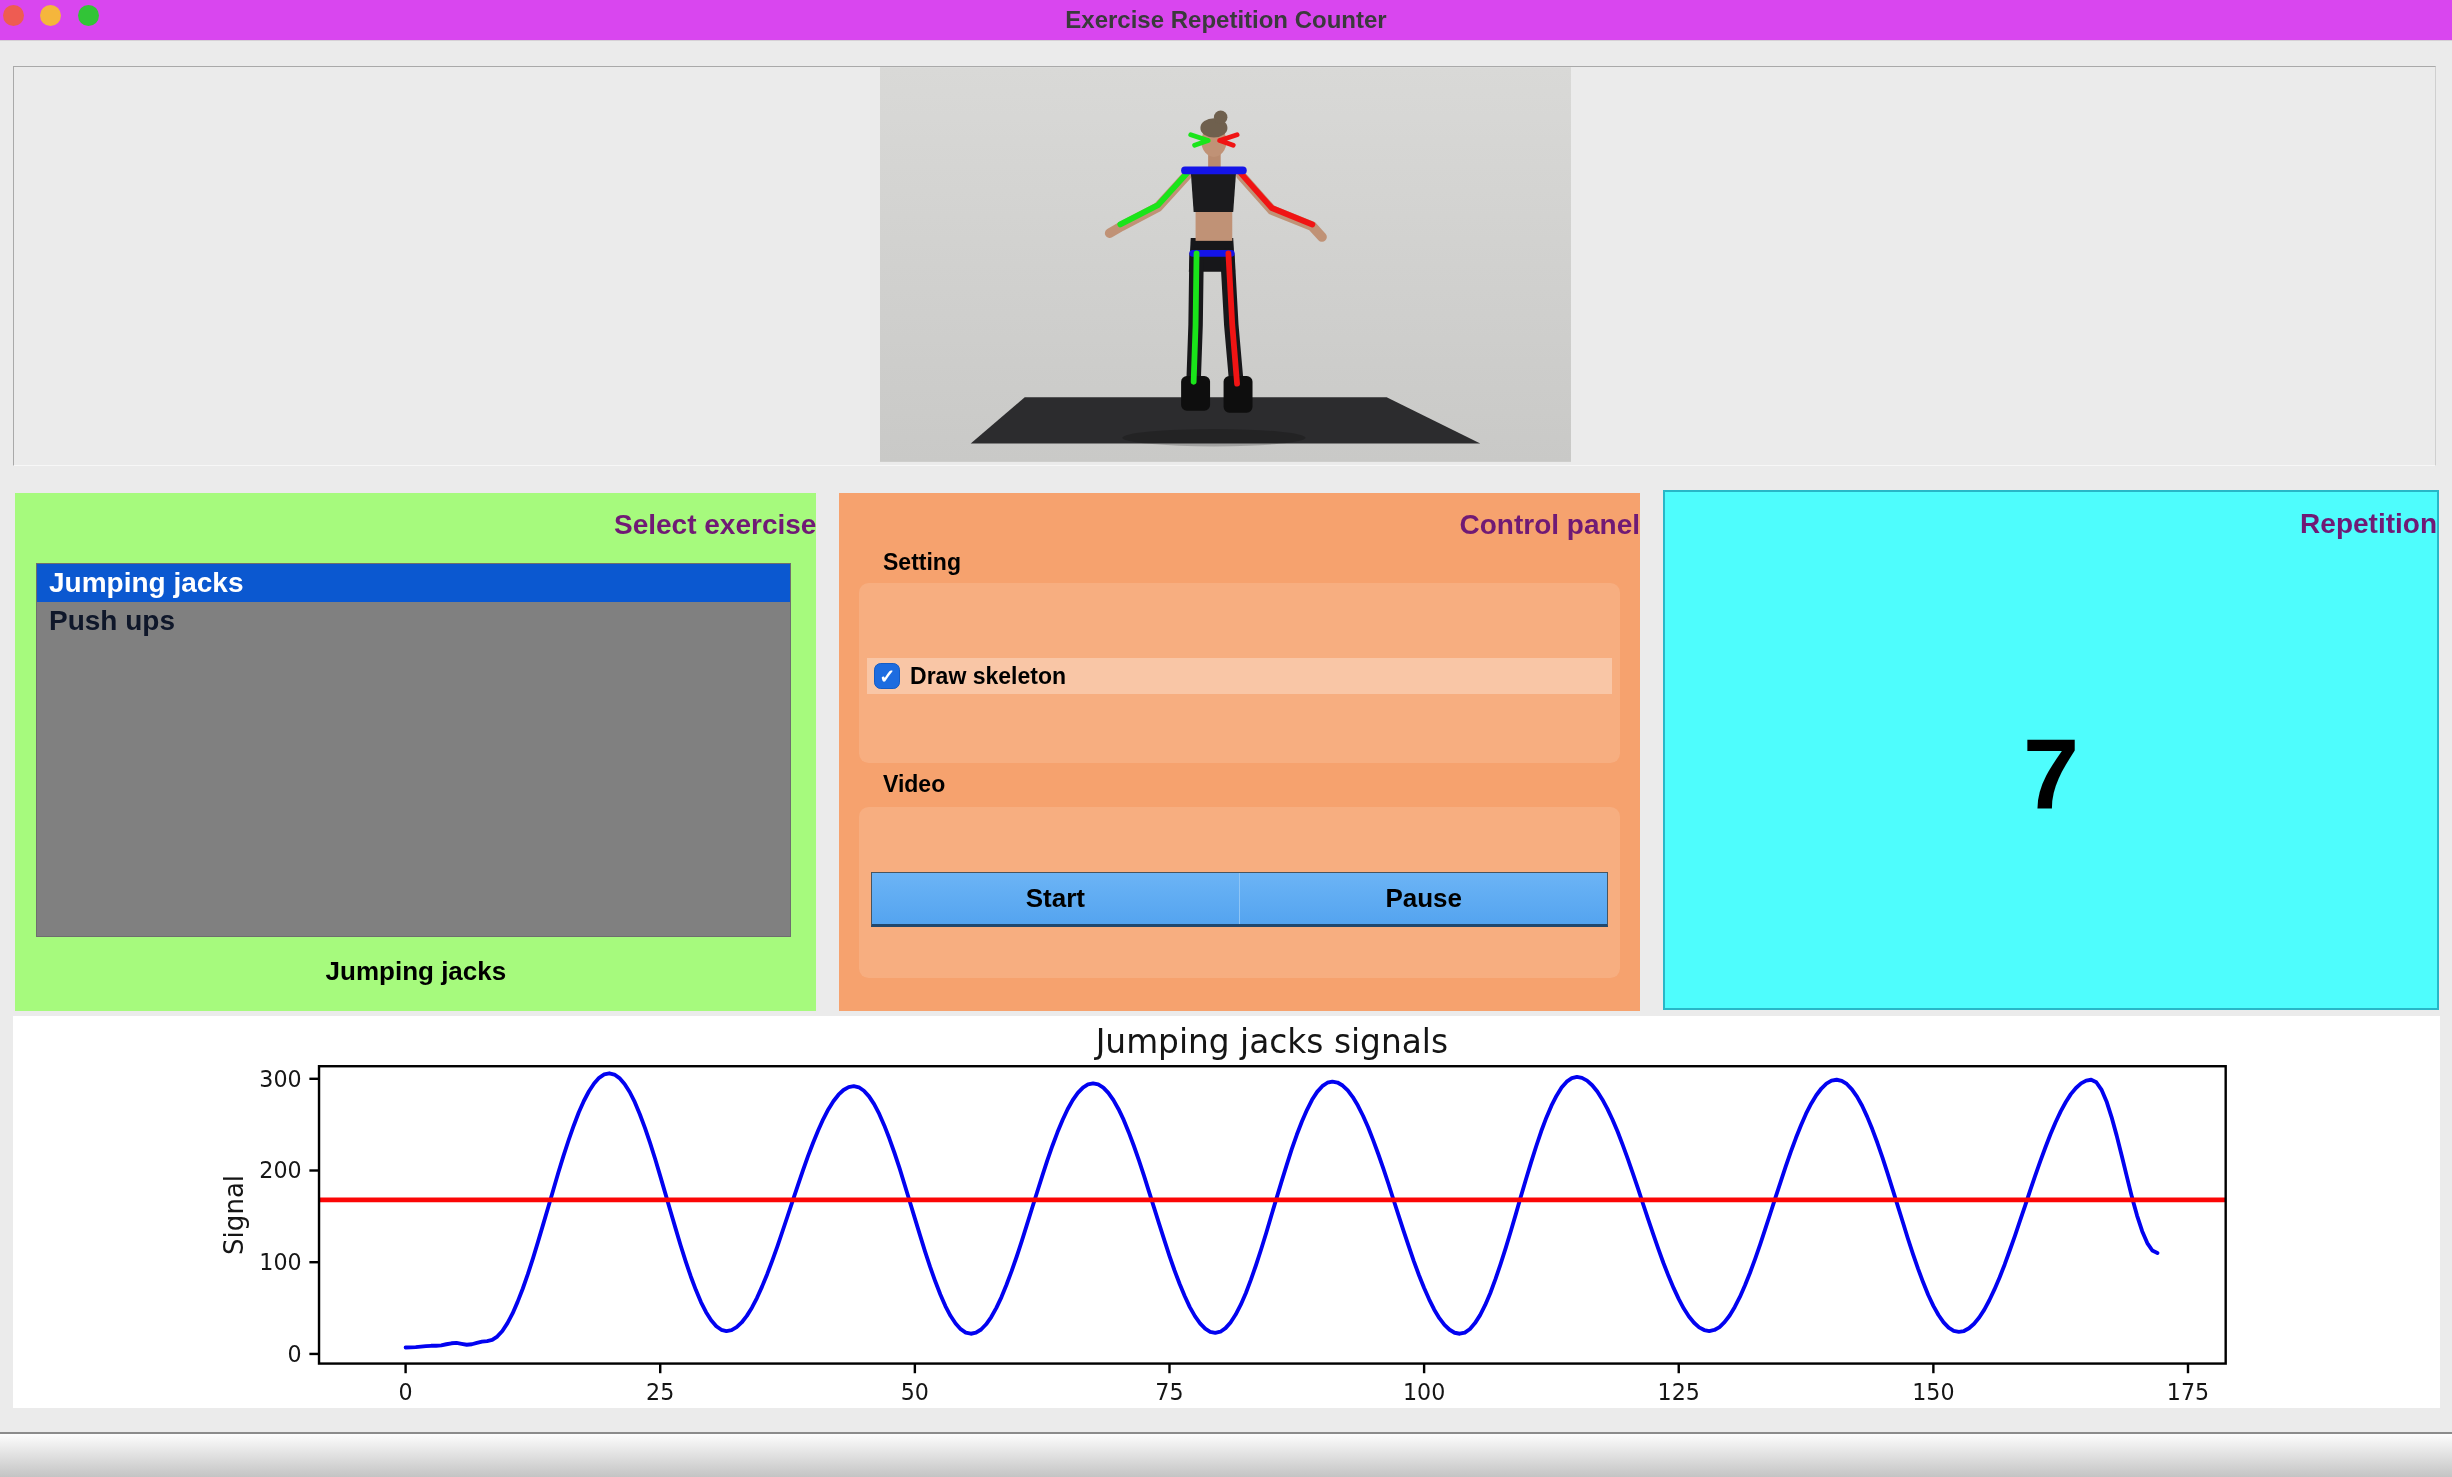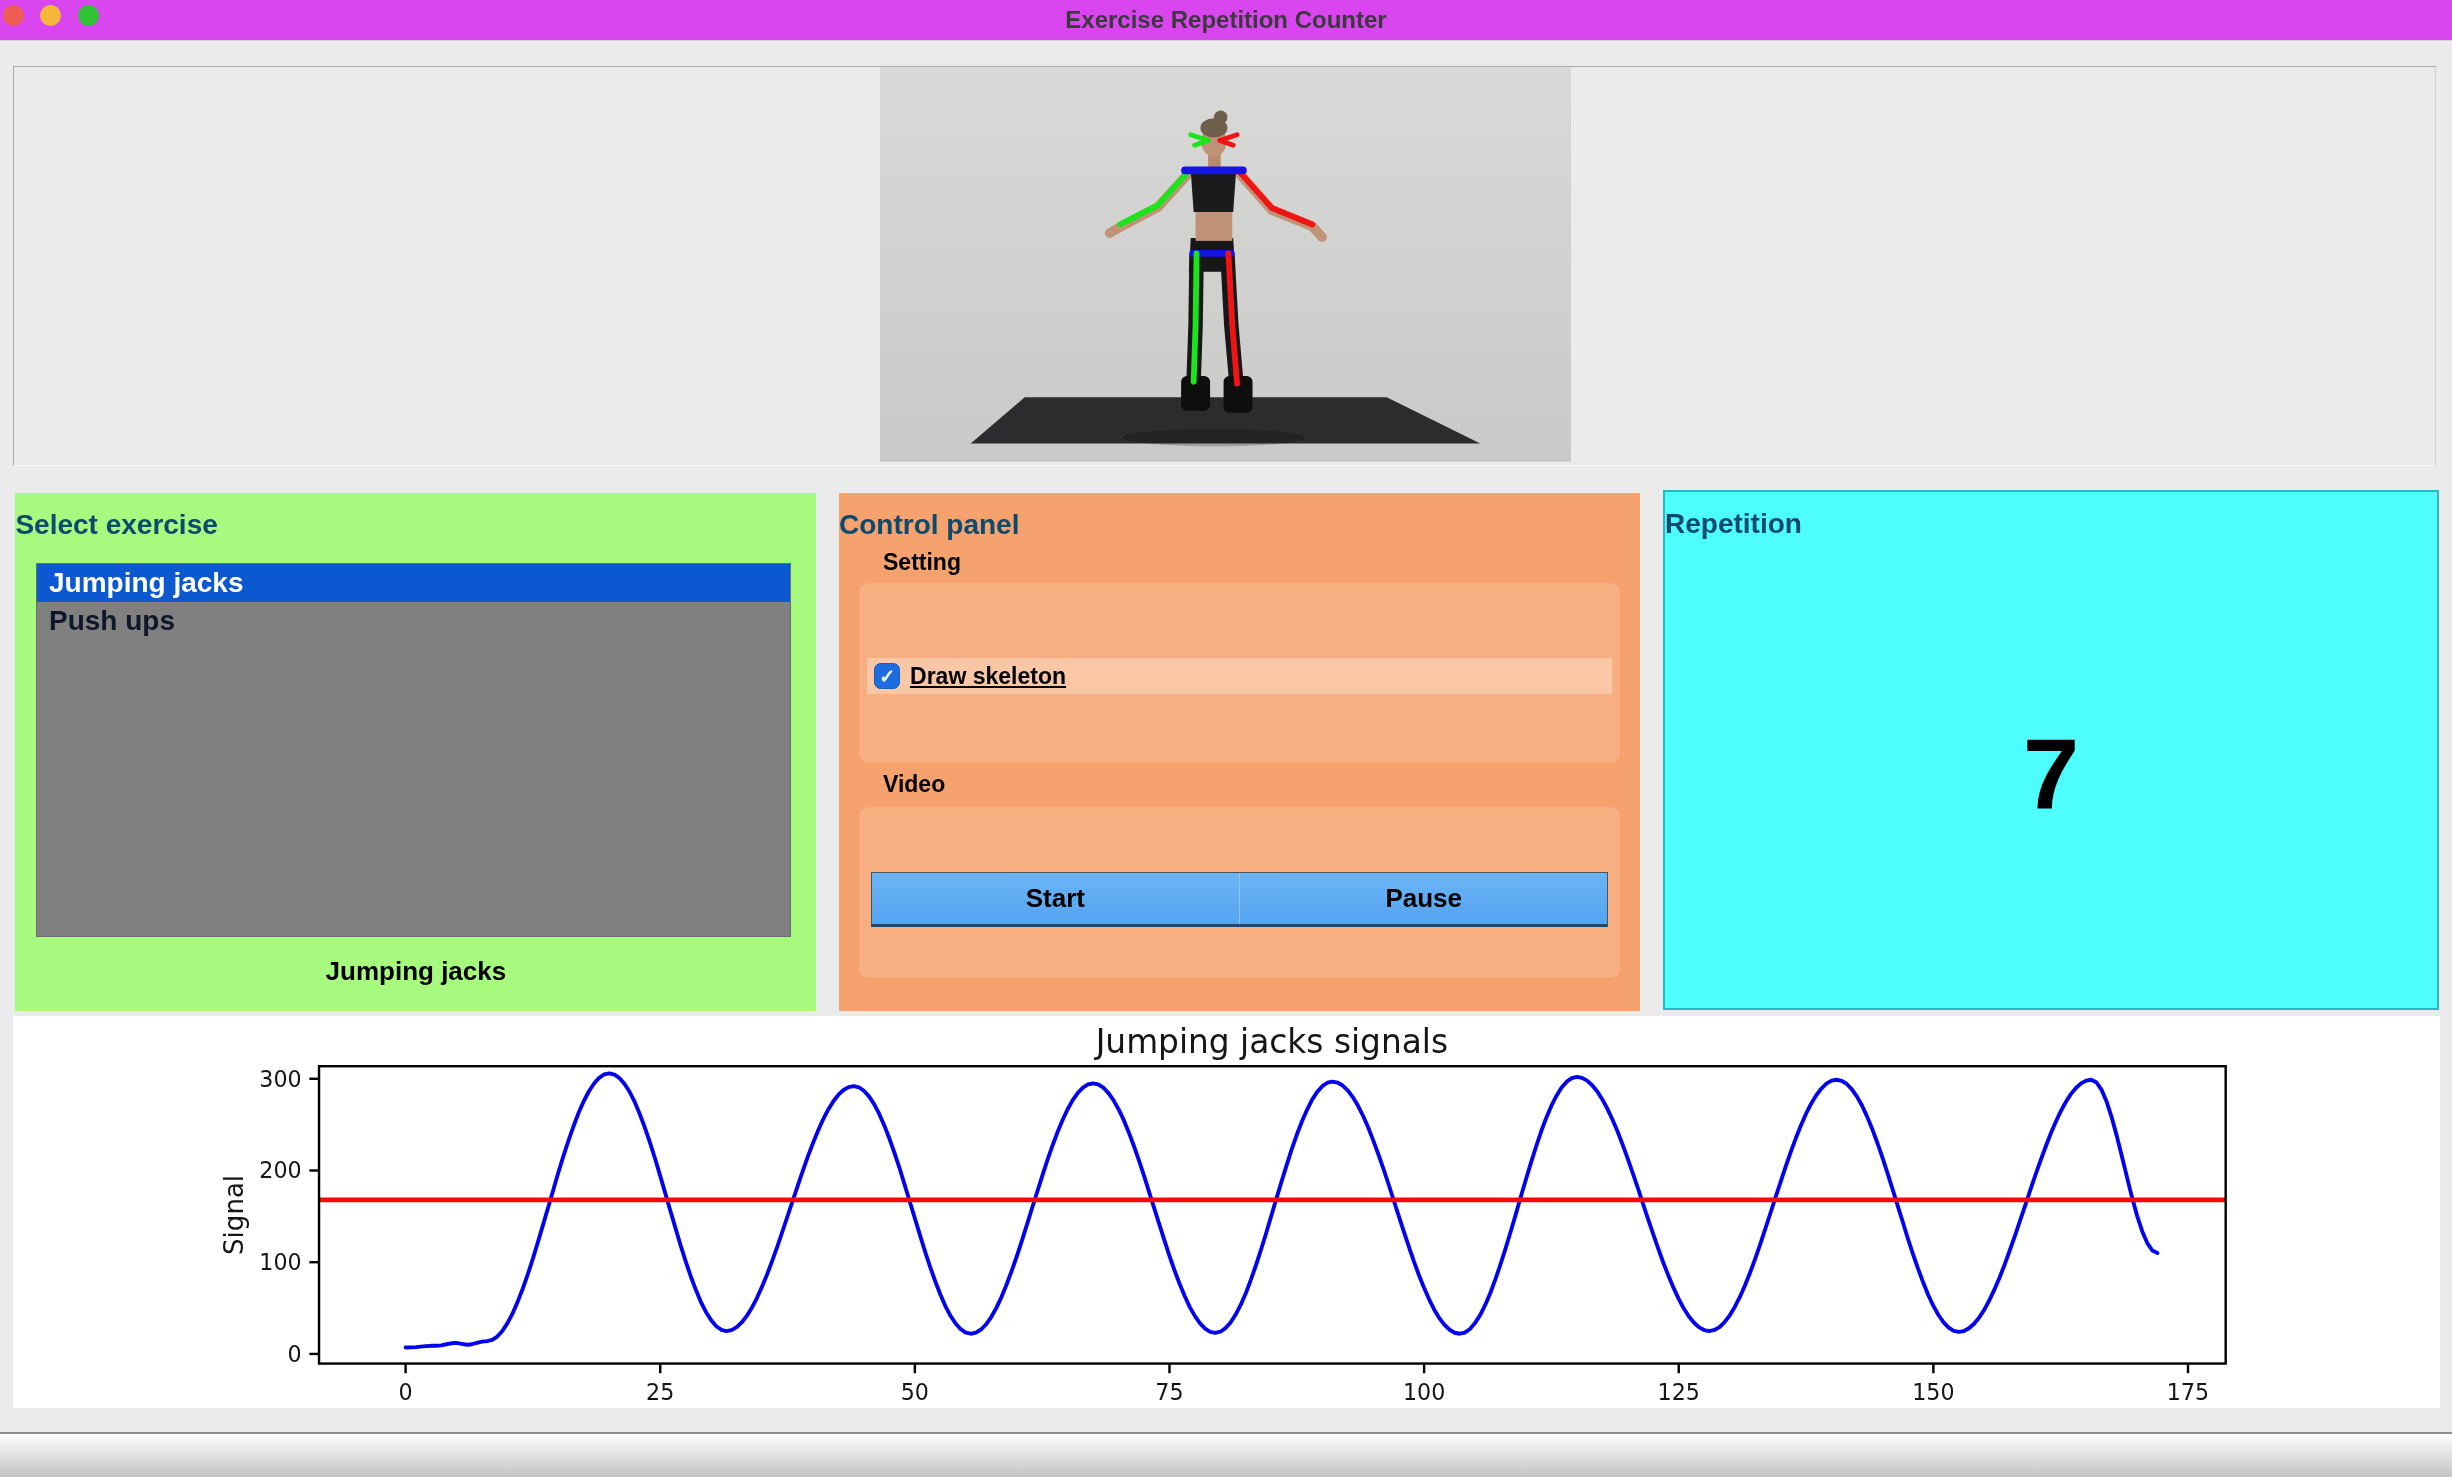--- a/index.html
+++ b/index.html
@@ -19,42 +19,42 @@
   
   .video-frame{position:absolute;left:12.6px;top:66px;width:2423px;height:400px;background:#ebebeb;
                border:1.9px solid #a9a9a9;border-bottom-color:#f7f7f7;border-right-color:#cfcfcf;box-sizing:border-box;}
   .video{position:absolute;left:866px;top:0px;width:691px;height:395px;}
 
   
   .panel{position:absolute;box-sizing:border-box;}
   .panel-green{left:15.4px;top:493px;width:801px;height:518px;background:#a6fa7d;}
   .panel-orange{left:839px;top:493px;width:801px;height:518px;background:#f6a26e;}
   .panel-cyan{left:1663px;top:490px;width:776px;height:520px;background:#4efdfd;border:2.9px solid #28b7c7;}
-  .panel-title{position:absolute;top:13.5px;left:0;width:100%;text-align:left;
-               font-size:28px;font-weight:bold;color:#0c4a6e;line-height:35px;}
+  .panel-title{position:absolute;top:13.5px;left:0;width:100%;text-align:right;
+               font-size:28px;font-weight:bold;color:#701a75;line-height:35px;}
 
   .listbox{position:absolute;left:21px;top:70px;width:755px;height:374px;background:#808080;
            border:1px solid #6e6e6e;box-sizing:border-box;overflow:hidden;}
   .lb-row{height:38px;line-height:38px;padding-left:11.6px;font-size:28px;font-weight:bold;color:#0f172a;}
   .lb-row.selected{background:#0b58d0;color:#ffffff;}
   .green-caption{position:absolute;top:463px;left:0;width:100%;text-align:center;
                  font-size:26px;font-weight:bold;color:#000;}
 
   .section-label{position:absolute;left:44px;font-size:23px;font-weight:bold;color:#000;}
   .lbl-setting{top:56px;}
   .lbl-video{top:278px;}
   .groupbox{position:absolute;left:20px;width:761px;background:rgba(255,255,255,0.13);border-radius:9.7px;}
   .gb-setting{top:90px;height:180px;}
   .gb-video{top:314px;height:171px;}
   .draw-row{position:absolute;left:7.7px;right:7.7px;top:75px;height:36px;background:rgba(255,255,255,0.30);
             display:flex;align-items:center;padding-left:7.7px;box-sizing:border-box;}
   .checkbox{width:26px;height:26px;border-radius:6.8px;background:#1d6ce0;border:1px solid #155cc4;
             color:#fff;font-size:19.3px;font-weight:bold;display:flex;align-items:center;justify-content:center;
             box-sizing:border-box;cursor:default;}
-  .cb-label{margin-left:9.7px;font-size:23px;font-weight:bold;color:#000;text-decoration:underline;}
+  .cb-label{margin-left:9.7px;font-size:23px;font-weight:bold;color:#000;}
   .segmented{position:absolute;left:11.6px;right:11.6px;top:65px;height:55px;display:flex;
              border:1px solid #48555f;border-bottom:3.9px solid #21486e;background:#58a8f2;box-sizing:border-box;}
   .seg-btn{flex:1;display:flex;align-items:center;justify-content:center;font-size:26px;font-weight:bold;
            color:#000;background:linear-gradient(#6cb4f5,#54a4f0);border:none;}
   .seg-btn.second{border-left:1px solid #8ec5f6;}
 
   .rep-count{position:absolute;top:232px;left:0;width:100%;text-align:center;
              font-size:101px;font-weight:600;color:#000;line-height:101px;}
 
   

